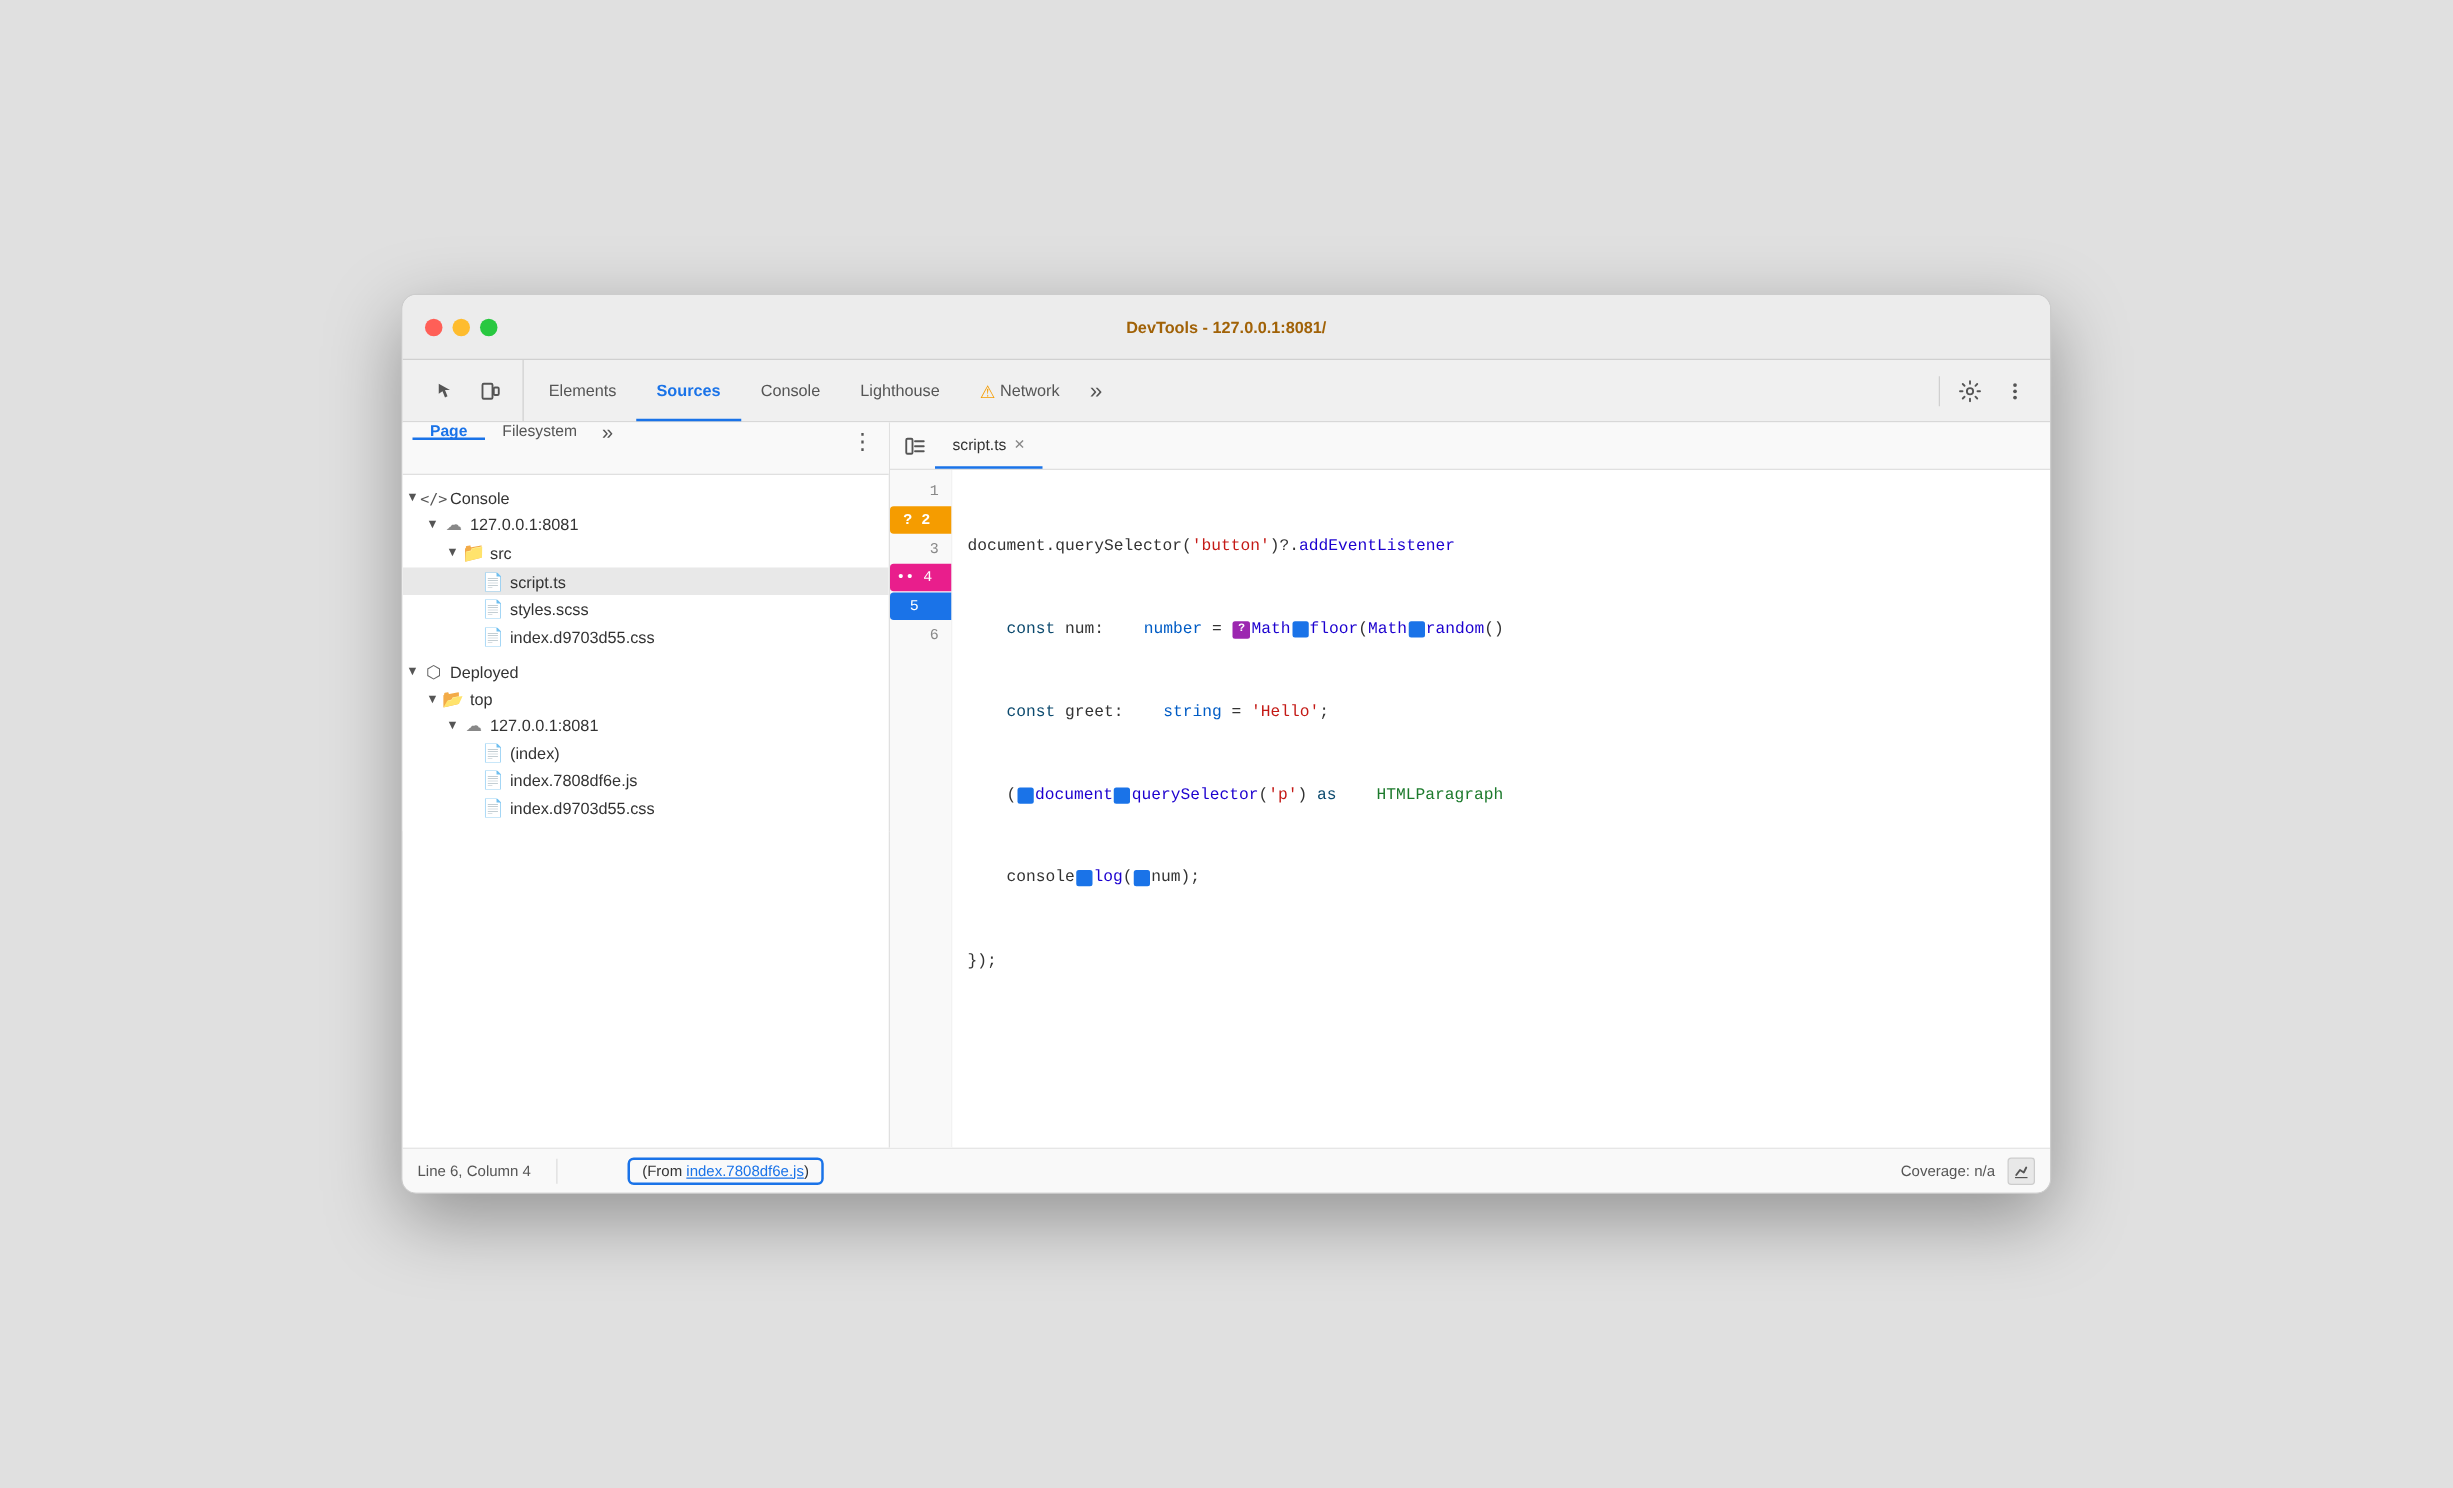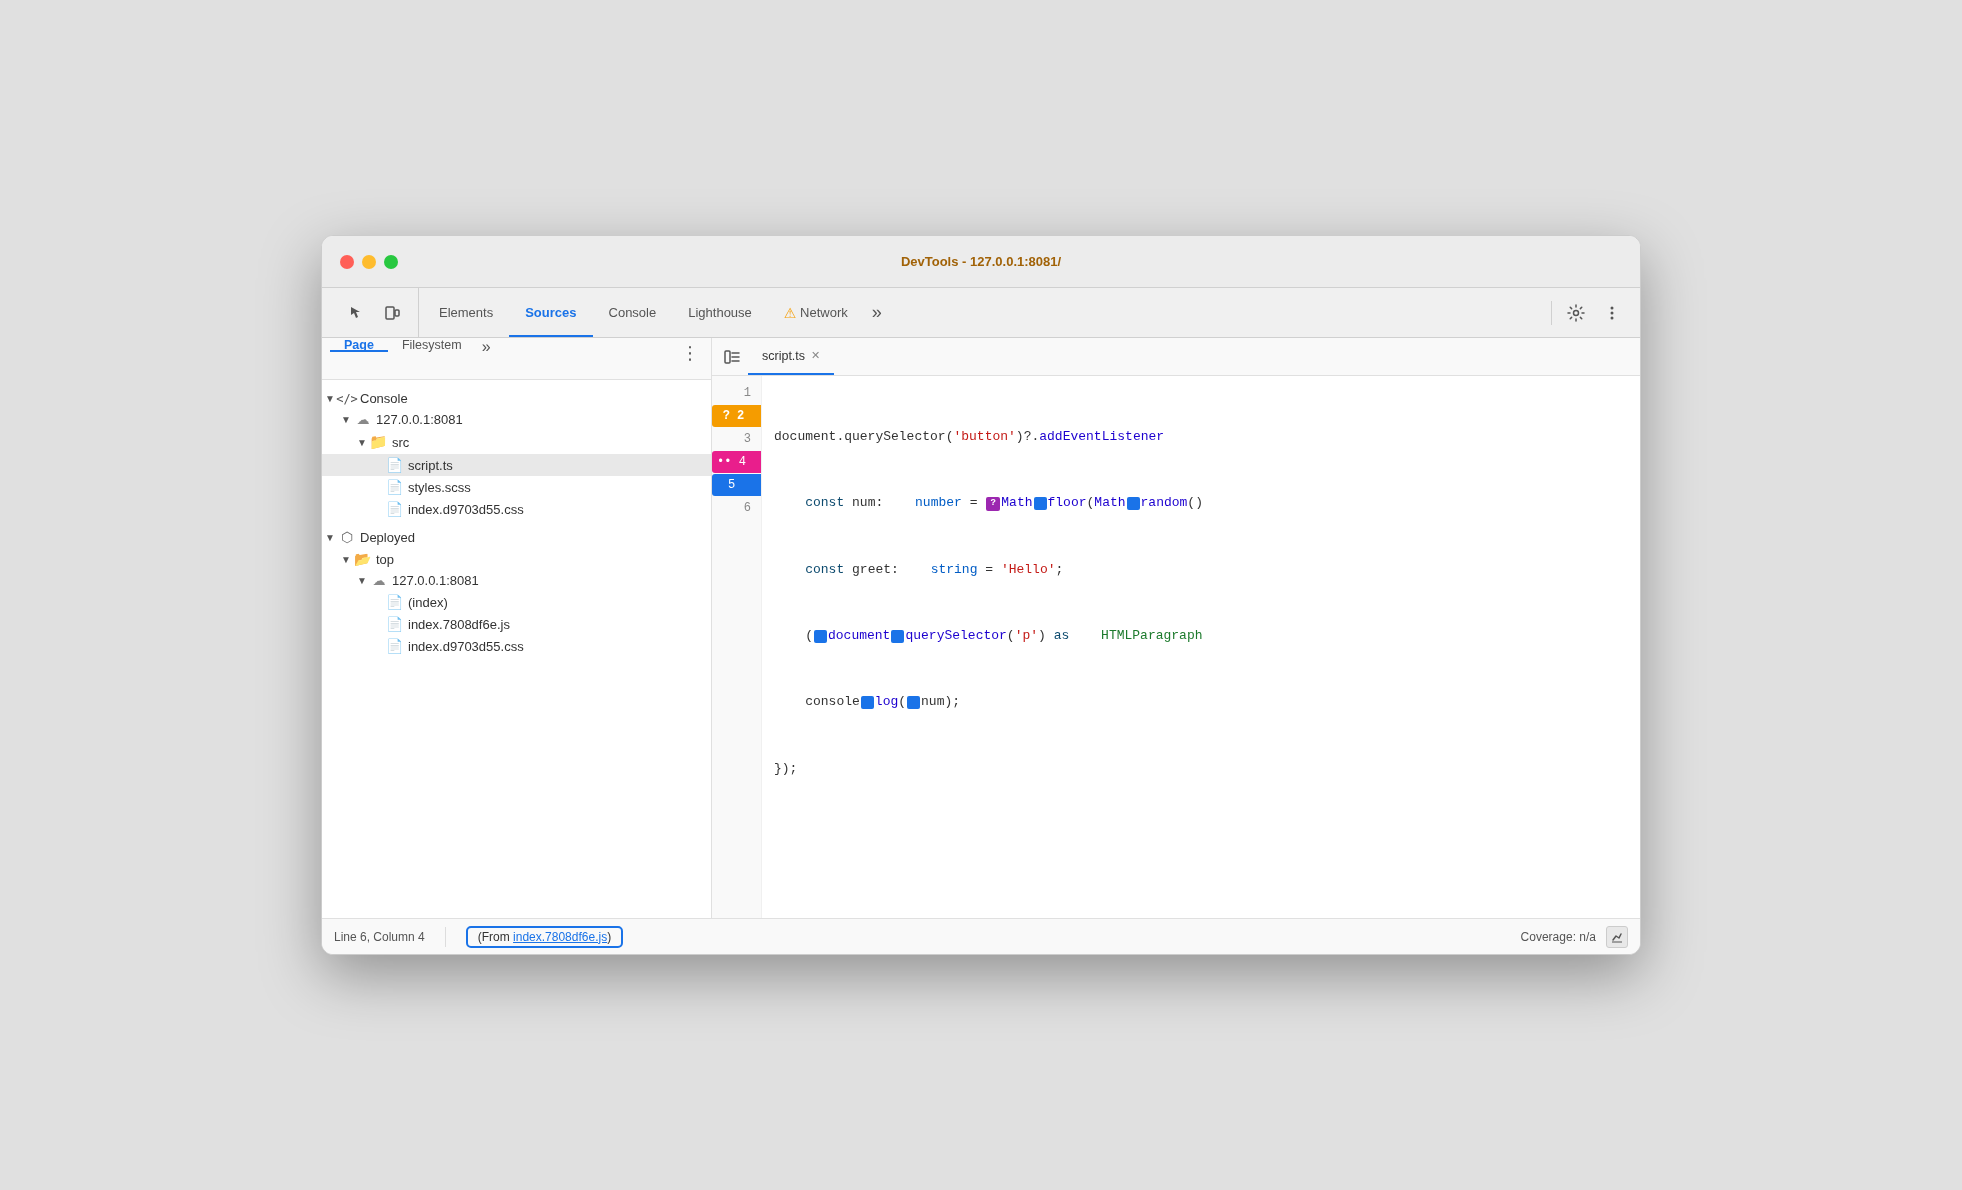--- a/index.html
+++ b/index.html
@@ -335,20 +335,21 @@
       color: #555;
       padding: 0 12px;
       gap: 16px;
     }
     .source-badge {
       border: 2px solid #1a73e8;
       border-radius: 5px;
       padding: 2px 10px;
       color: #333;
       font-size: 12px;
+      margin-left: 36px;
     }
     .source-badge a {
       color: #1a73e8;
       text-decoration: underline;
       font-weight: 500;
     }
     .status-right {
       margin-left: auto;
       display: flex;
       align-items: center;

